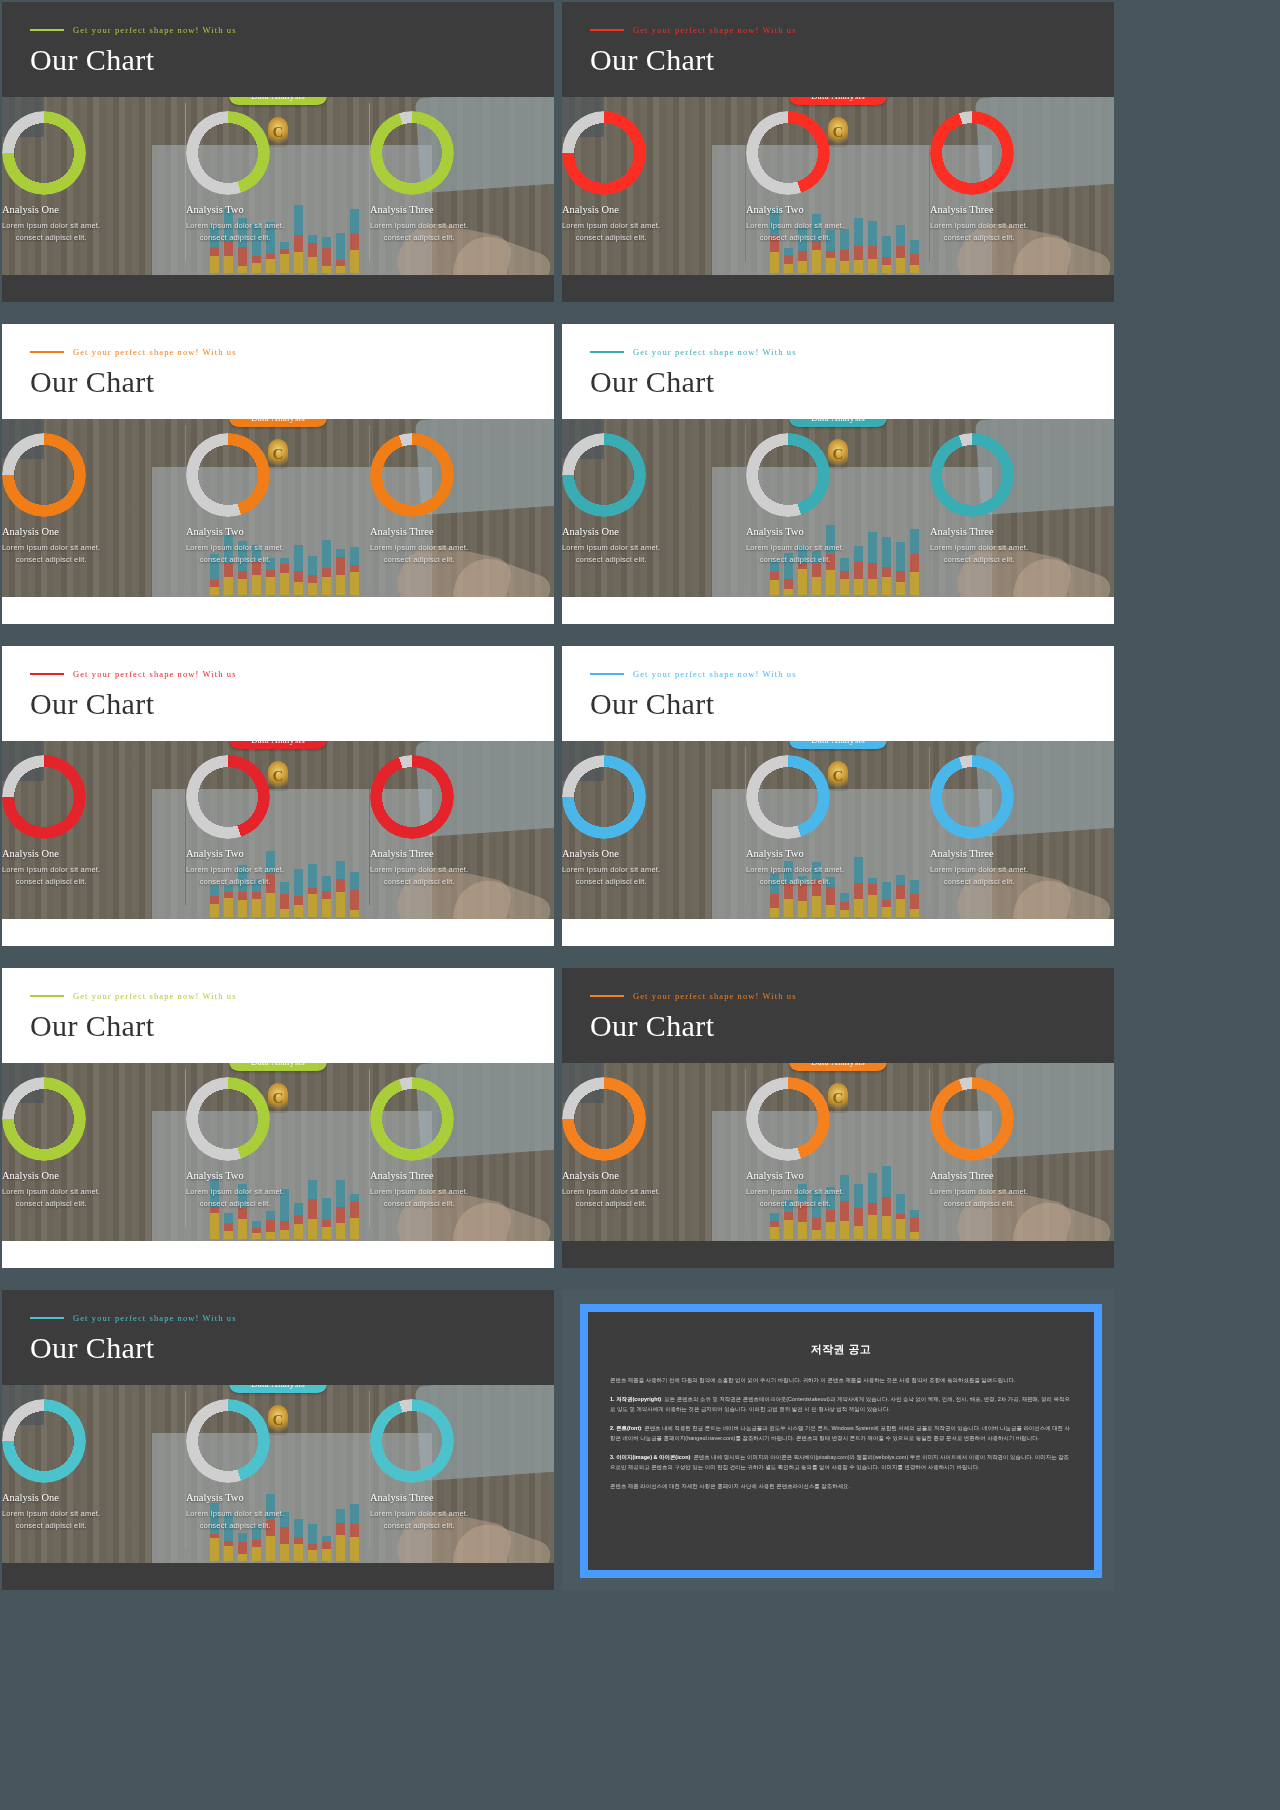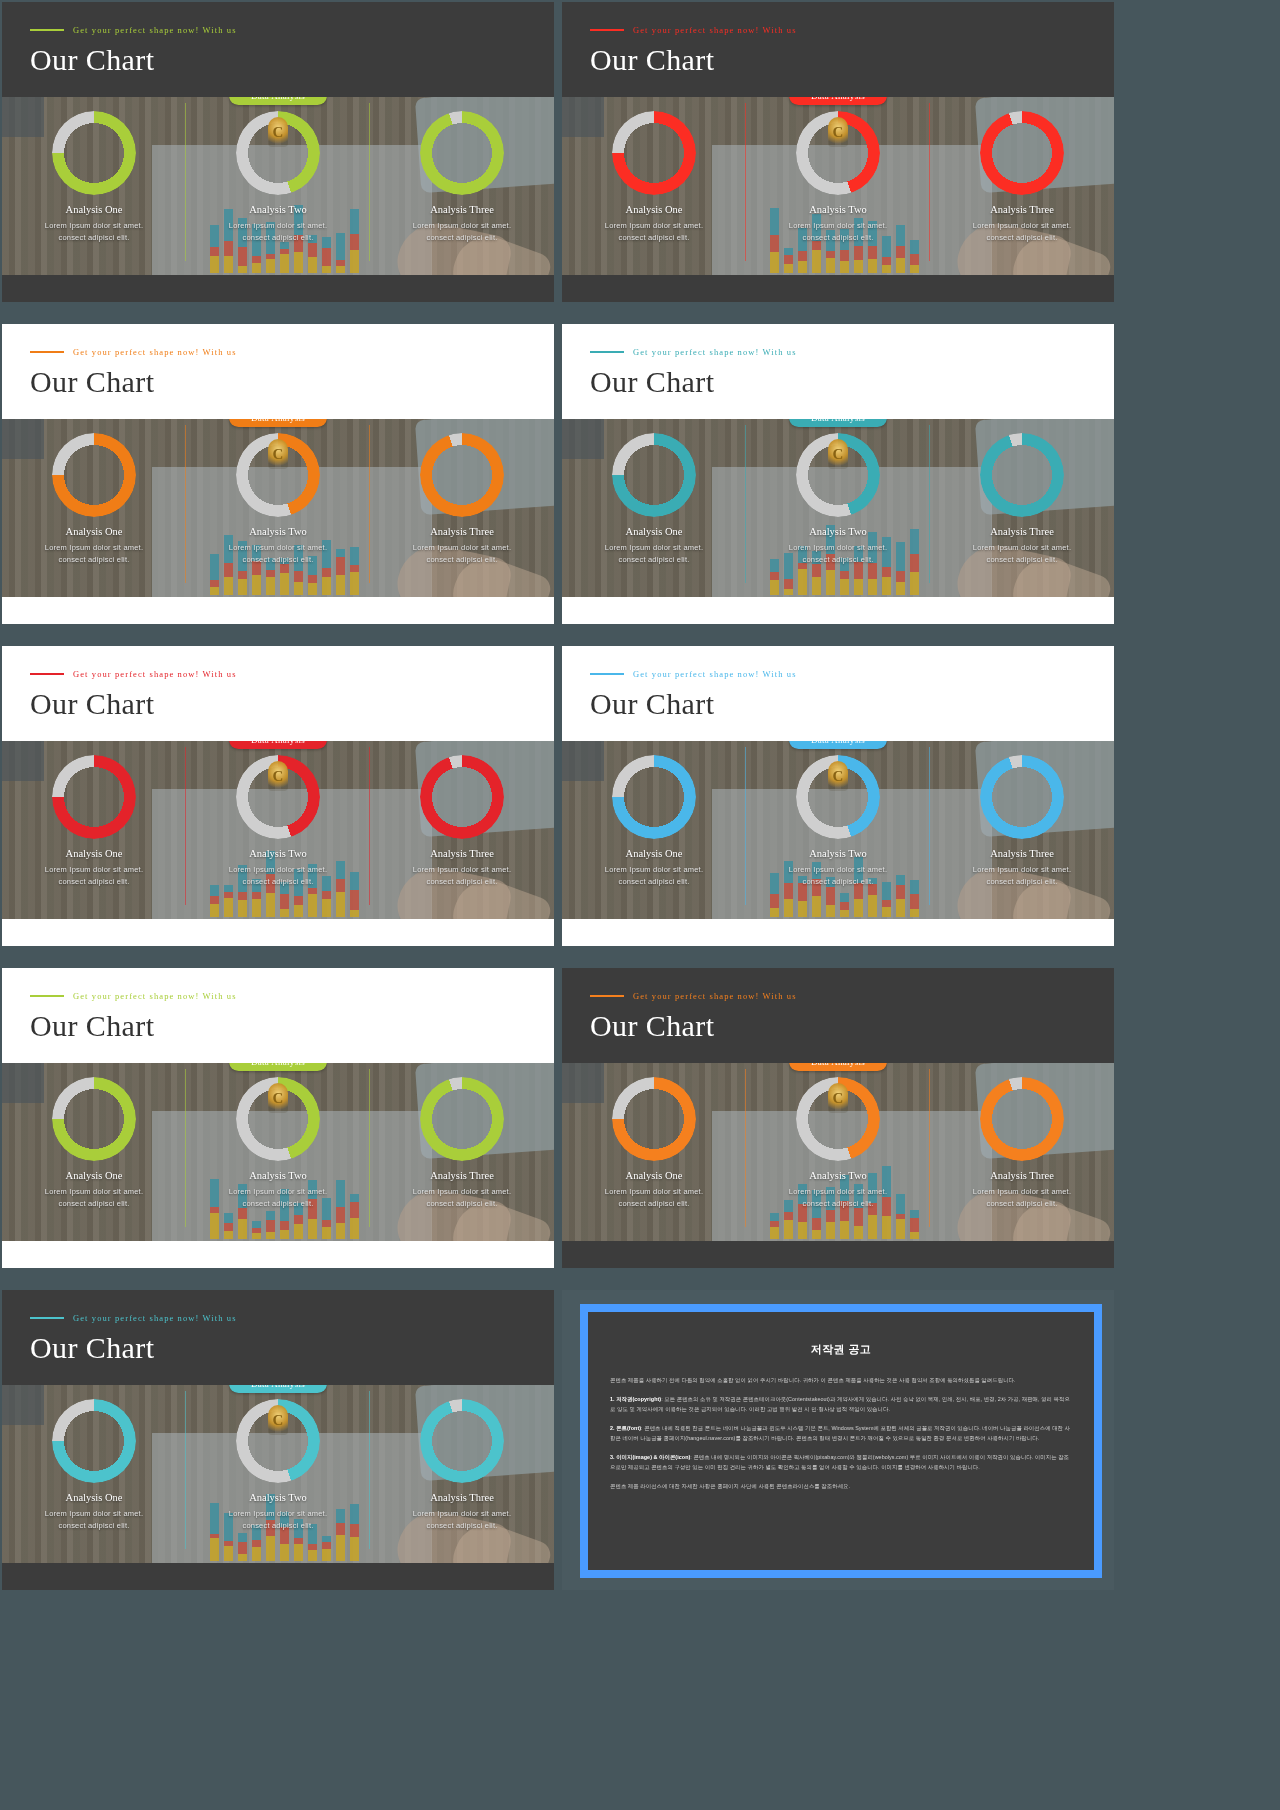--- a/index.html
+++ b/index.html
@@ -135,21 +135,21 @@
     z-index:8;
     box-shadow:0 1px 3px rgba(0,0,0,.28);
   }
 
   
   .trio {
     position:absolute; inset:0;
     display:flex; z-index:5;
     padding-top:14px;
   }
-  .col { flex:1; display:flex; flex-direction:column; align-items:center; }
+  .col { flex:1; display:flex; flex-direction:column; align-items:flex-start; }
   .donut {
     position:relative;
     width:84px; height:84px;
     border-radius:50%;
   }
   .donut .hole {
     position:absolute; inset:11px;
     border-radius:50%;
     background:transparent;
     display:flex; align-items:center; justify-content:center;

